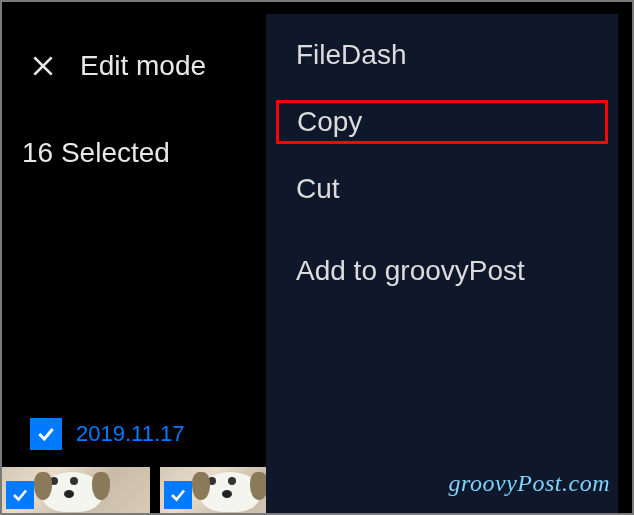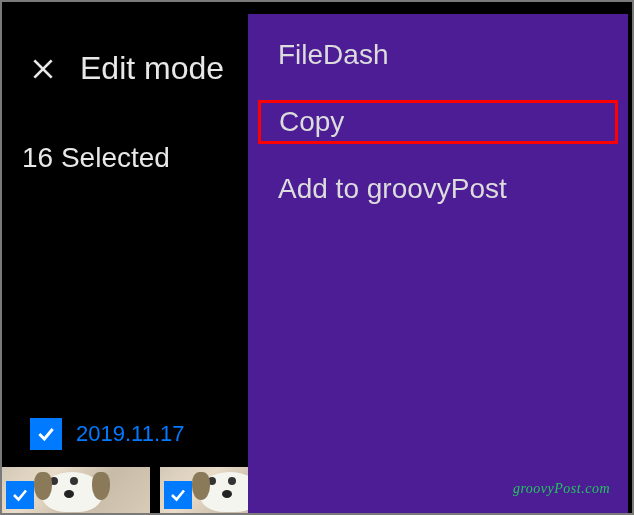--- a/index.html
+++ b/index.html
@@ -38,37 +38,37 @@
       align-items: center;
       justify-content: center;
       cursor: pointer;
     }
     .close-icon svg {
       width: 26px;
       height: 26px;
     }
     .title {
       color: #e8e8e8;
-      font-size: 32px;
+      font-size: 28px;
       font-weight: 400;
       margin-left: 22px;
     }
     .selection-count {
       color: #e8e8e8;
       font-size: 28px;
       font-weight: 400;
       padding: 55px 0 0 22px;
     }
     .context-menu {
       position: absolute;
       top: 14px;
-      right: 6px;
-      width: 380px;
+      right: 16px;
+      width: 352px;
       bottom: 2px;
-      background: #4c1d95;
+      background: #0f172a;
       z-index: 50;
     }
     .menu-item {
       padding: 25px 30px;
       color: #dcdcdc;
       font-size: 28px;
       font-weight: 400;
       cursor: pointer;
     }
     .menu-item-highlighted {
@@ -167,24 +167,24 @@
       justify-content: center;
     }
     .thumb-check svg {
       width: 18px;
       height: 18px;
     }
     .watermark {
       position: absolute;
       bottom: 18px;
       right: 24px;
-      color: #22c55e;
+      color: #7dd3fc;
       font-family: Georgia, 'Times New Roman', serif;
       font-style: italic;
-      font-size: 14px;
+      font-size: 24px;
       z-index: 60;
       letter-spacing: 0.5px;
     }
   </style>
 </head>
 <body>
 
 <div class="header">
   <div class="close-icon">
     <svg viewBox="0 0 24 24" fill="none" stroke="#e8e8e8" stroke-width="2.5">
@@ -193,20 +193,21 @@
     </svg>
   </div>
   <div class="title">Edit mode</div>
 </div>
 
 <div class="selection-count">16 Selected</div>
 
 <div class="context-menu">
   <div class="menu-item">FileDash</div>
   <div class="menu-item menu-item-highlighted">Copy</div>
+  <div class="menu-item">Cut</div>
   <div class="menu-item">Add to groovyPost</div>
 </div>
 
 <div class="date-row">
   <div class="checkbox">
     <svg viewBox="0 0 24 24" fill="none" stroke="#fff" stroke-width="3.5">
       <polyline points="4,12 10,18 20,6"></polyline>
     </svg>
   </div>
   <div class="date-text">2019.11.17</div>

